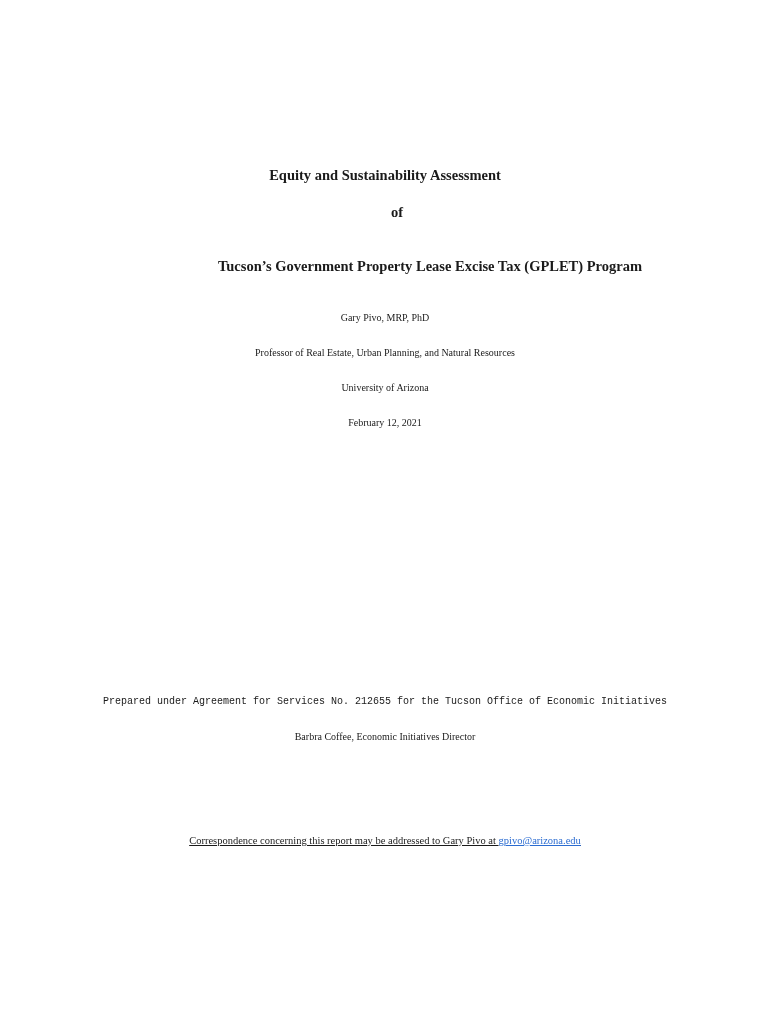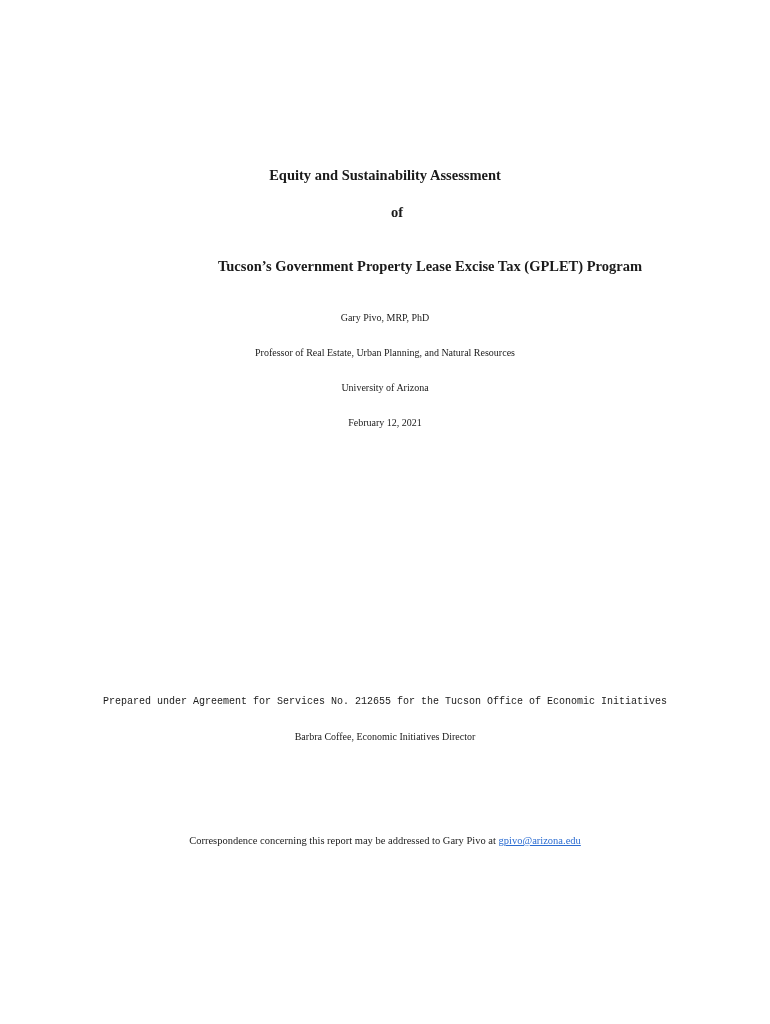--- a/index.html
+++ b/index.html
@@ -25,20 +25,21 @@
     }
     .title {
       font-weight: bold;
       font-size: 14.5px;
     }
     .body-text {
       font-size: 10px;
     }
     .small {
       font-size: 10.5px;
+      text-decoration: underline;
     }
     .email-link {
       color: #2b6cd1;
       text-decoration: underline;
     }
   </style>
 </head>
 <body>
 
 <div>

